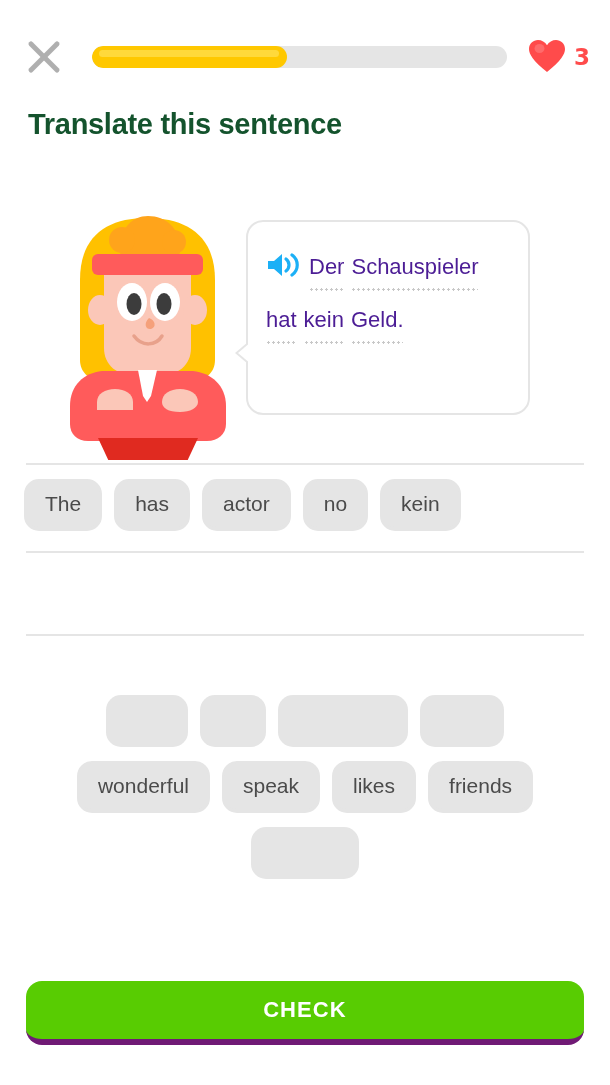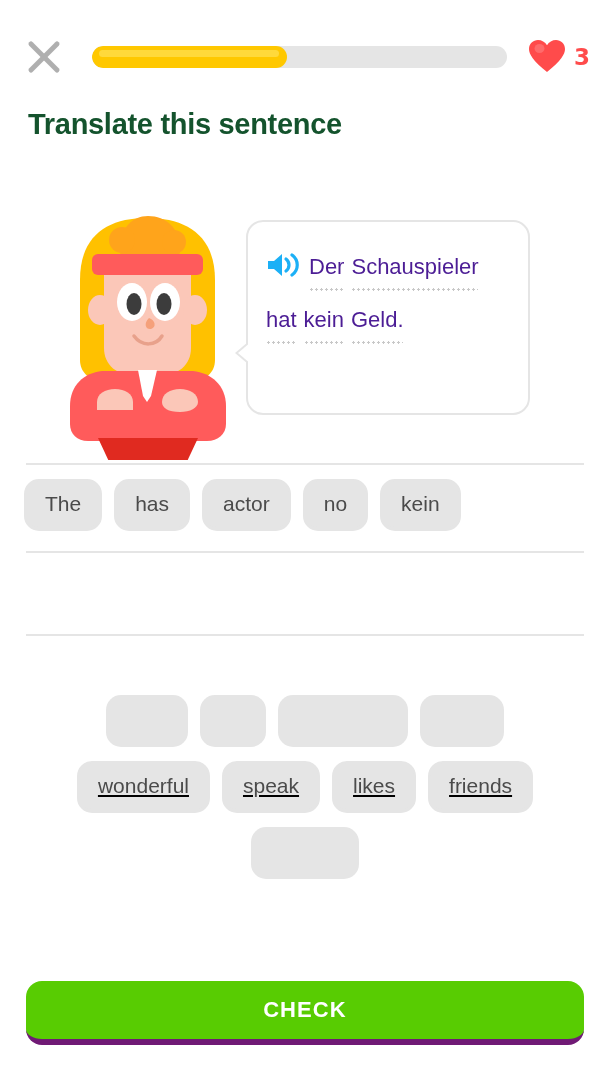--- a/index.html
+++ b/index.html
@@ -107,21 +107,20 @@
     font-size:21px; color:#4B4B4B;
     font-family:"Liberation Sans", sans-serif; cursor:pointer;
     white-space:nowrap;
   }
 
   
   #bank { position:absolute; left:0; top:695px; width:610px; }
   .bank-row {
     display:flex; justify-content:center; align-items:center; gap:12px;
     margin-bottom:14px;
-    text-decoration:underline;
   }
   .slot {
     background:#E5E5E5; border-radius:15px; height:52px;
   }
   #bank-row-3 { margin-top:8px; }
 
   
   #check-button {
     position:absolute; left:26px; top:981px; width:558px; height:64px;
     background:#58CC02; border-bottom:6px solid #701a75;

